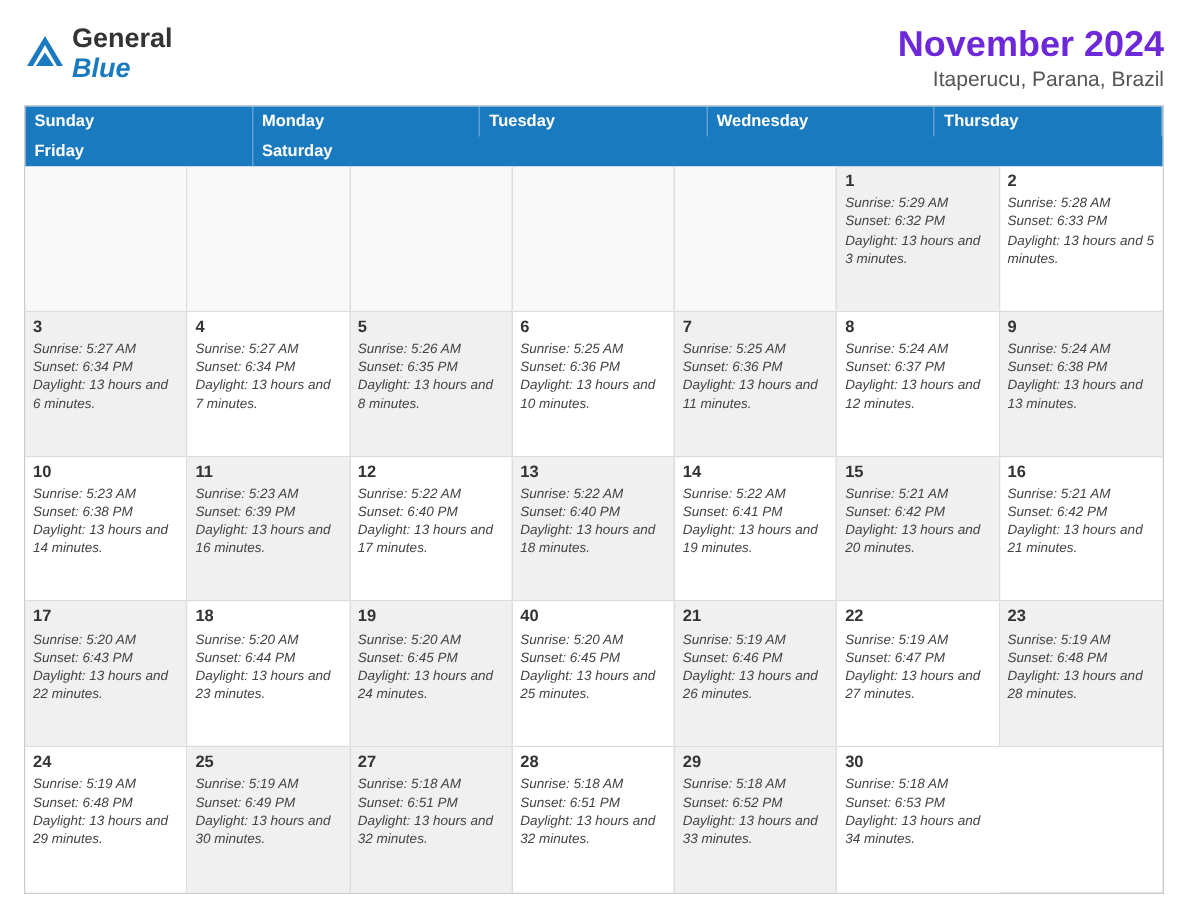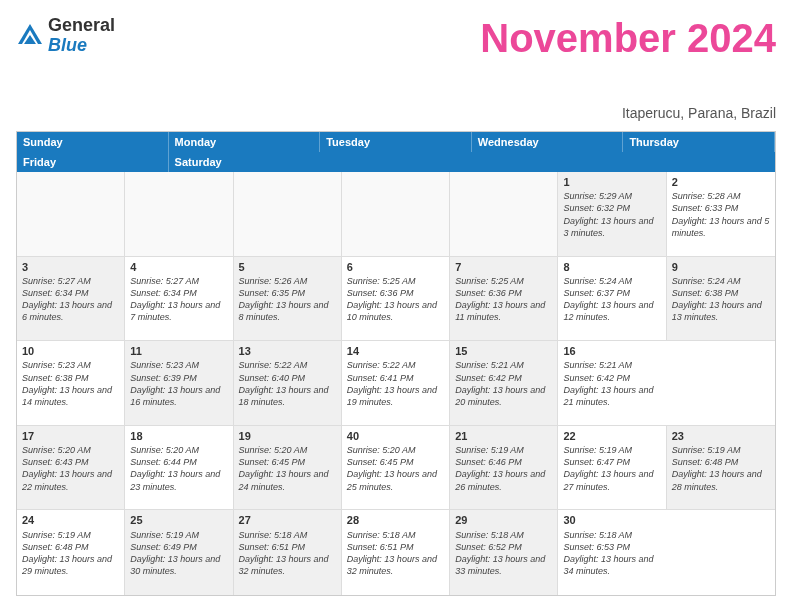--- a/index.html
+++ b/index.html
@@ -37,28 +37,27 @@
     .logo-general { color: #333; }
     .logo-blue { color: #1a7abf; font-style: italic; }
     .logo-icon {
       width: 28px;
       height: 28px;
     }
     .title-block {
       text-align: right;
     }
     .month-title {
-      font-size: 40px;
+      font-size: 24px;
       font-weight: bold;
-      color: #ec4899;
+      color: #6d28d9;
     }
     .location {
       font-size: 14px;
       color: #555;
-      margin-top: 44px;
     }
     .calendar {
       flex: 1;
       display: flex;
       flex-direction: column;
       border: 1px solid #ccc;
     }
     .cal-header {
       display: grid;
       grid-template-columns: repeat(5, 1fr);
@@ -209,20 +208,26 @@
             <div class="cell-info">Sunrise: 5:23 AM
 Sunset: 6:38 PM
 Daylight: 13 hours and 14 minutes.</div>
           </div>
           <div class="cal-cell shaded">
             <div class="day-num">11</div>
             <div class="cell-info">Sunrise: 5:23 AM
 Sunset: 6:39 PM
 Daylight: 13 hours and 16 minutes.</div>
           </div>
+          <div class="cal-cell">
+            <div class="day-num">12</div>
+            <div class="cell-info">Sunrise: 5:22 AM
+Sunset: 6:40 PM
+Daylight: 13 hours and 17 minutes.</div>
+          </div>
           <div class="cal-cell shaded">
             <div class="day-num">13</div>
             <div class="cell-info">Sunrise: 5:22 AM
 Sunset: 6:40 PM
 Daylight: 13 hours and 18 minutes.</div>
           </div>
           <div class="cal-cell">
             <div class="day-num">14</div>
             <div class="cell-info">Sunrise: 5:22 AM
 Sunset: 6:41 PM

